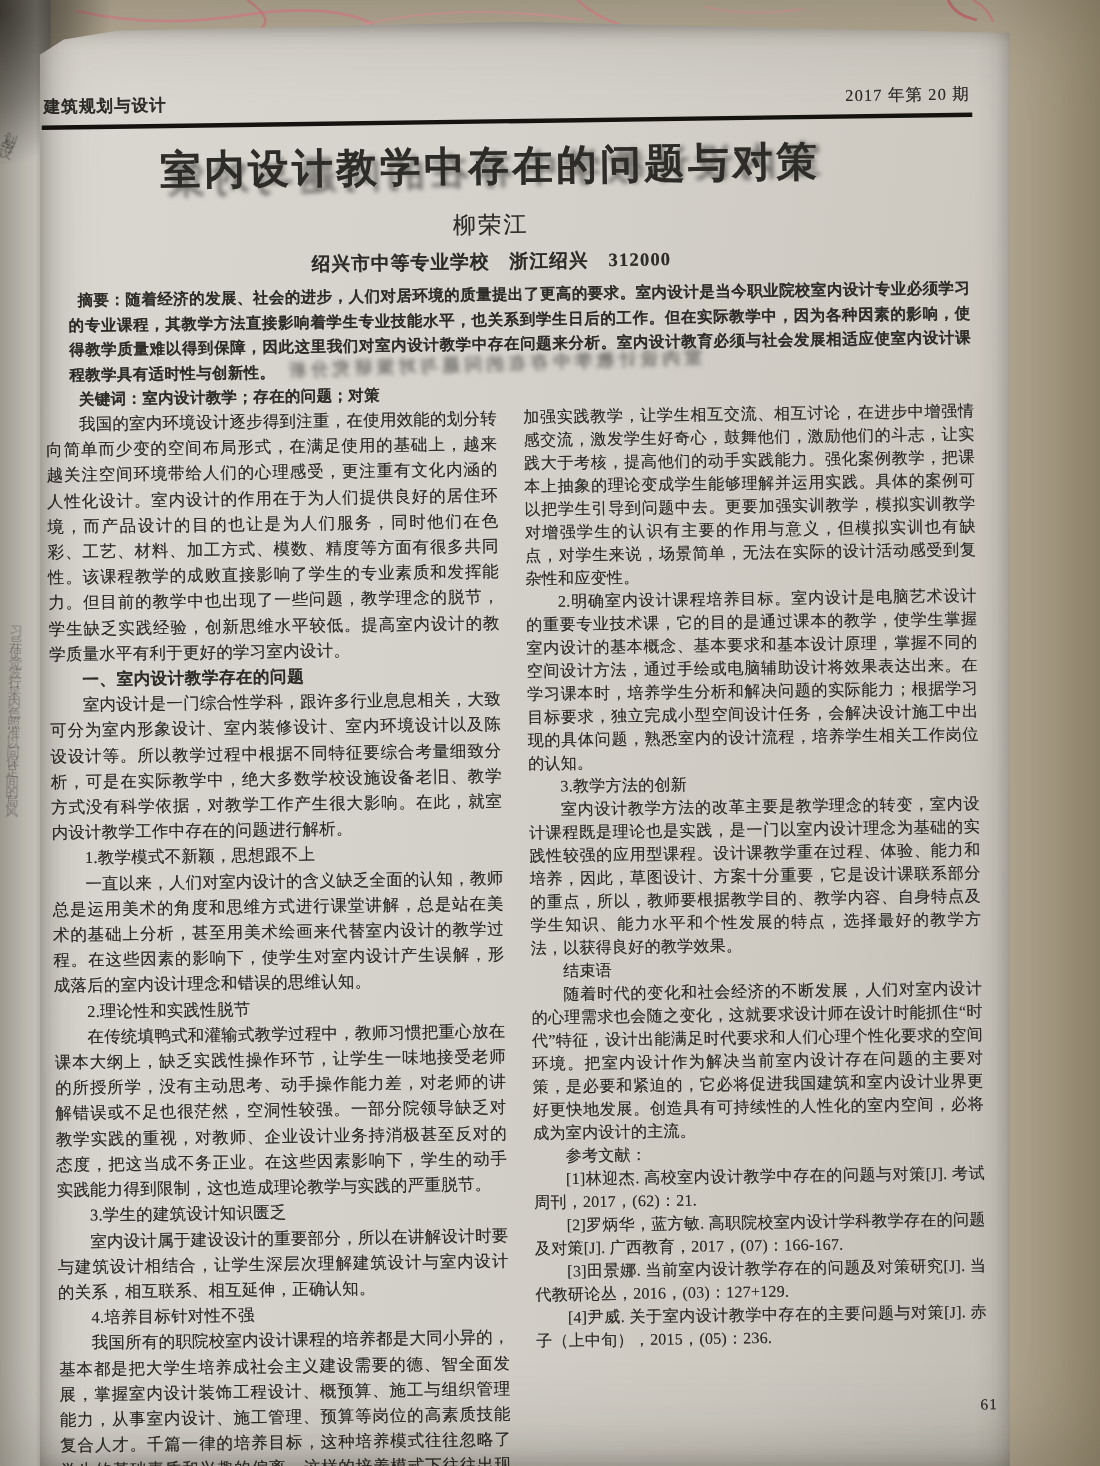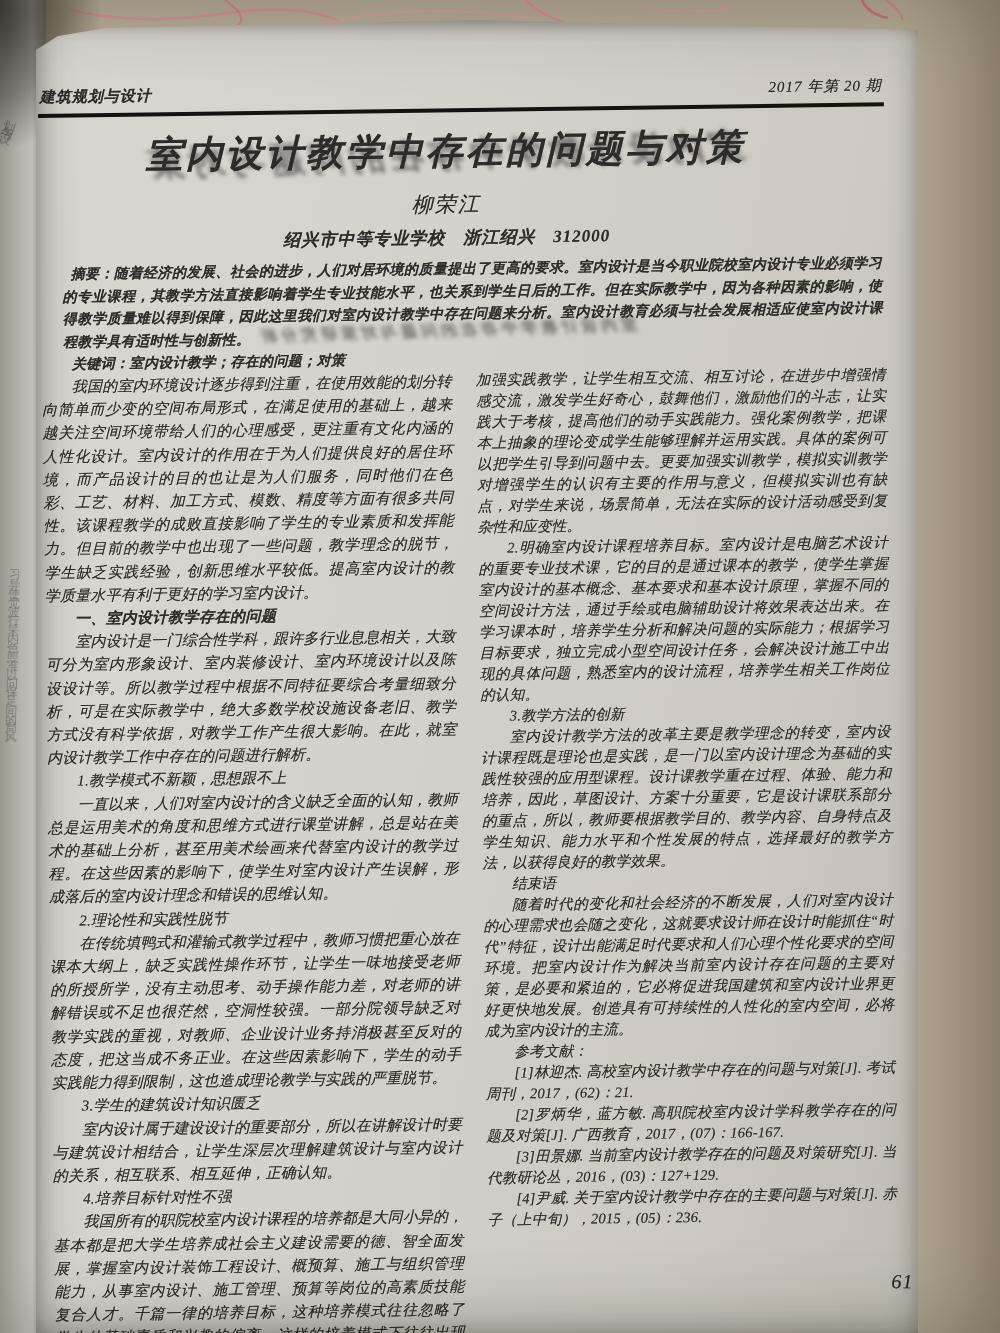--- a/index.html
+++ b/index.html
@@ -15,21 +15,21 @@
              font-size:12px;letter-spacing:9px;color:rgba(50,48,45,.38);
              filter:blur(.4px);transform:rotate(1.5deg);}
   .edge-text-top{position:absolute;left:2px;top:110px;writing-mode:vertical-rl;
              font-size:13px;letter-spacing:6px;color:rgba(45,43,40,.45);
              filter:blur(.5px);transform:rotate(18deg);}
   .corner-shadow{position:absolute;left:-30px;top:-40px;width:130px;height:190px;
              background:radial-gradient(ellipse at 20% 25%,rgba(25,22,18,.75) 0%,rgba(25,22,18,.35) 45%,rgba(25,22,18,0) 72%);}
   
   .paper{position:absolute;left:36px;top:20px;width:882px;height:1313px;
          background:linear-gradient(100deg,#dad7d0 0%,#d5d2cb 40%,#cdc9c1 78%,#c1bdb4 100%);
-         clip-path:polygon(0 30px,2.5% 16px,8% 8px,50% 0,100% 10px,100% 100%,0 100%);font-style:italic;}
+         clip-path:polygon(0 30px,2.5% 16px,8% 8px,50% 0,100% 10px,100% 100%,0 100%);}
   .paper-shade{position:absolute;inset:0;pointer-events:none;
          box-shadow:inset 0 14px 20px -12px rgba(40,35,28,.45),
                     inset 22px 0 34px -22px rgba(40,35,28,.38),
                     inset -18px 0 30px -18px rgba(40,35,28,.30),
                     inset 0 -20px 40px -24px rgba(40,35,28,.28);}
   .content{position:absolute;inset:0;transform:rotate(-0.8deg);transform-origin:50% 40%;
            color:#2d2c29;}
   .content *{text-shadow:0 0 .5px rgba(45,44,41,.55);}
   
   .hdr{position:absolute;left:10px;right:30px;top:62px;display:flex;
@@ -56,21 +56,21 @@
   .abstract p{margin:0;text-indent:.6em;}
   
   .cols{position:absolute;left:8px;right:30px;top:350px;bottom:40px;
         display:flex;gap:24px;}
   .col{width:438px;text-align:justify;}
   .col.left{font-size:15px;line-height:23.2px;letter-spacing:.2px;}
   .col.right{font-size:14.6px;line-height:21px;letter-spacing:.2px;}
   .col .para{text-indent:2em;margin:0;}
   .col .para-cont{text-indent:0;margin:0;}
   .col .head{text-indent:2em;margin:0;font-weight:bold;letter-spacing:.5px;}
-  .pageno{position:absolute;left:845px;top:1256px;font-size:20px;letter-spacing:1px;}
+  .pageno{position:absolute;left:845px;top:1256px;font-size:14px;letter-spacing:1px;}
   .vignette{position:absolute;inset:0;pointer-events:none;
             box-shadow:inset 0 0 90px rgba(30,24,12,.28);}
 </style>
 </head>
 <body>
 
 <div class="stage">
 
   <svg class="desk-svg" width="1000" height="40" viewBox="0 0 1000 40">
     <path d="M70,10 q70,16 150,4 t120,8" fill="none" stroke="#d98a8f" stroke-width="2.5" opacity=".85"></path>

